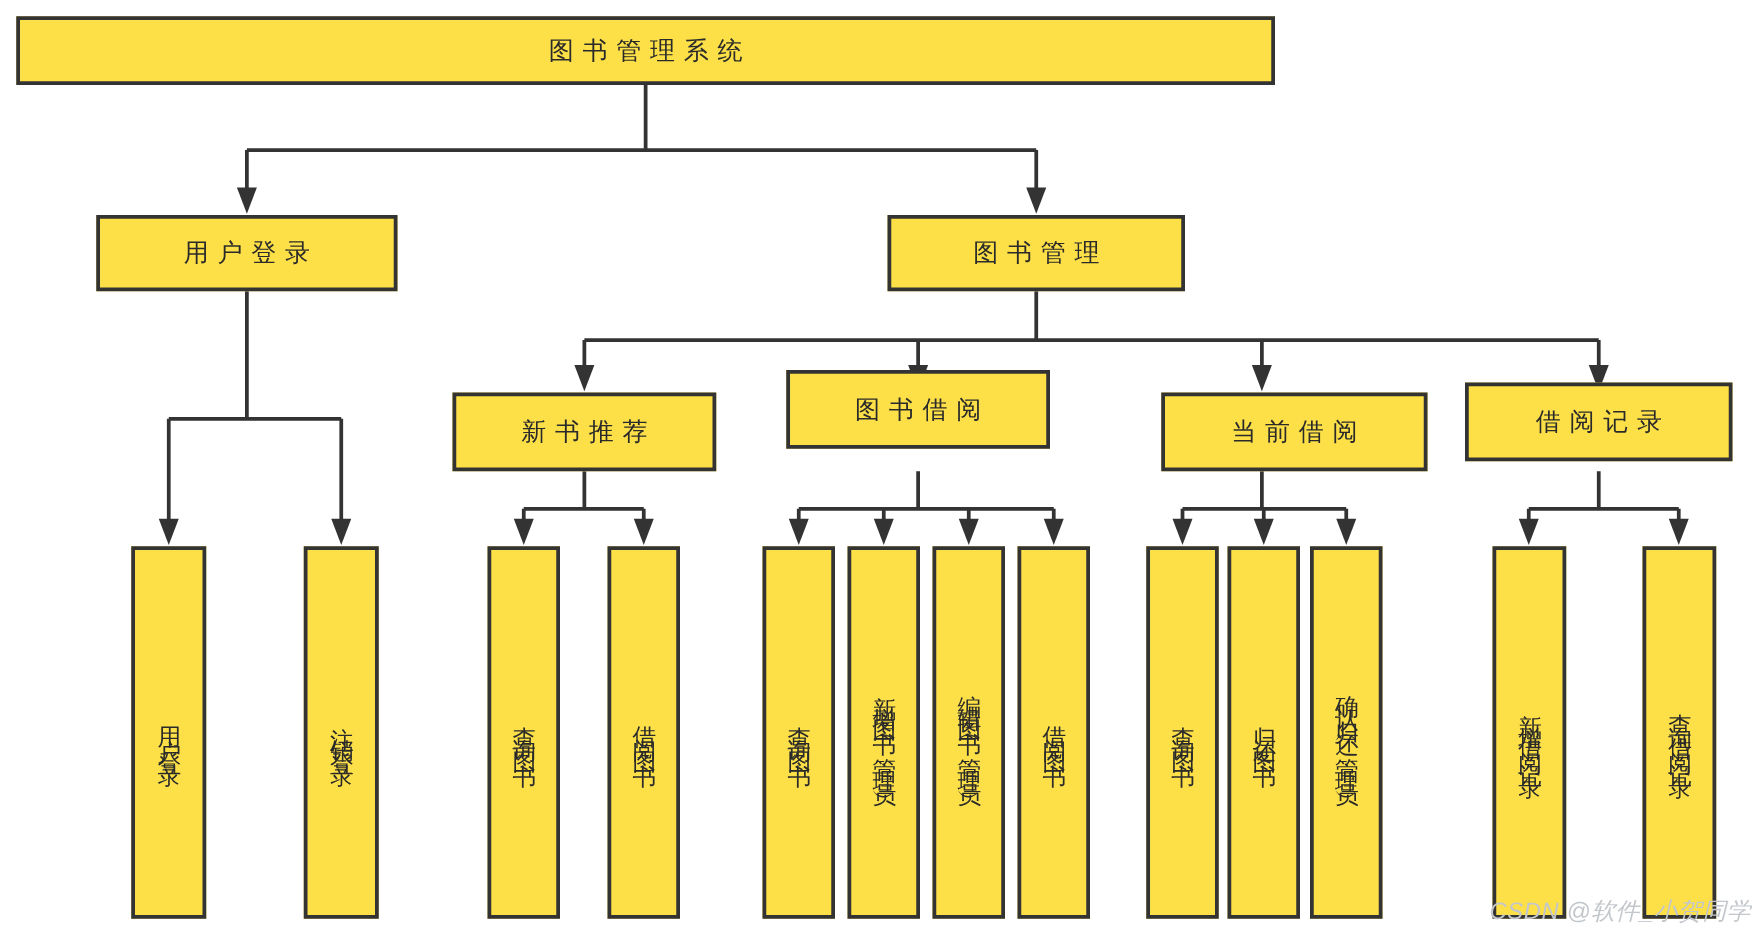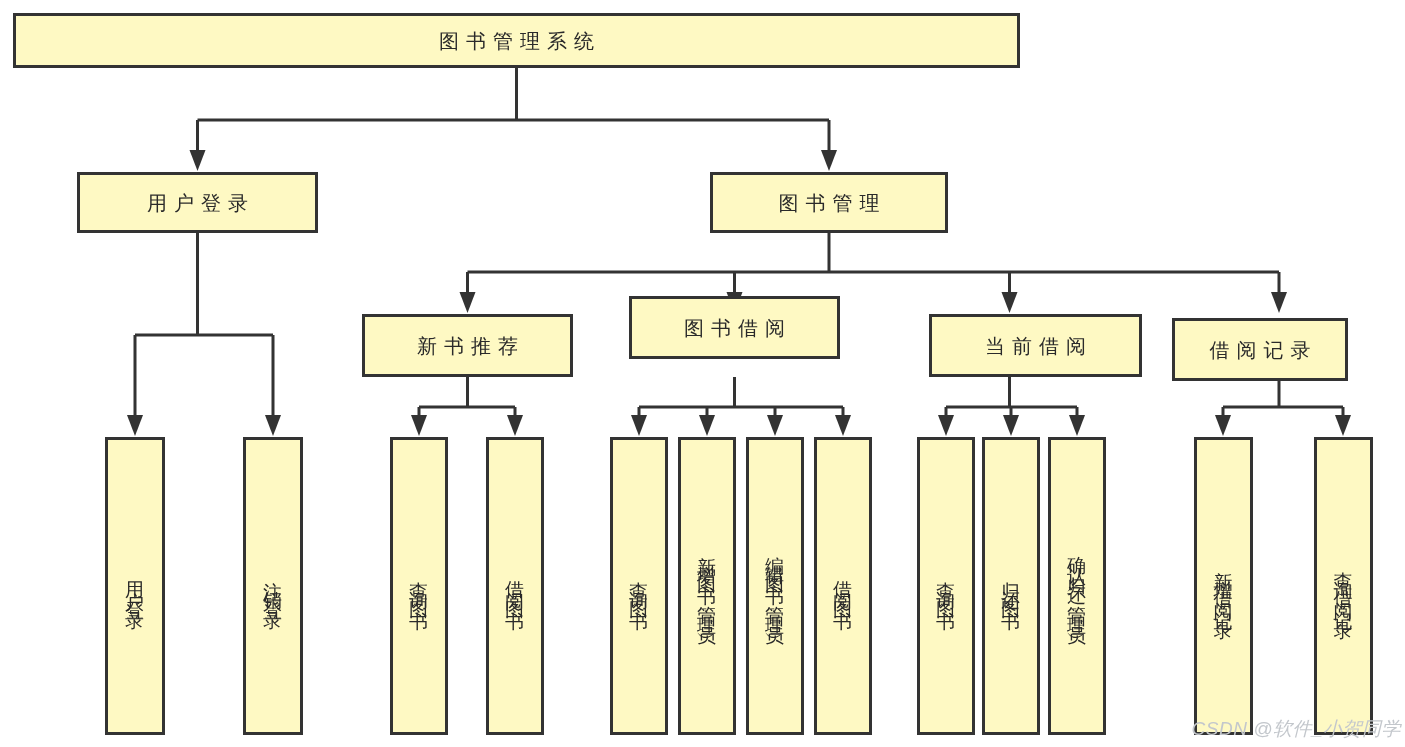--- a/index.html
+++ b/index.html
@@ -13,21 +13,21 @@
   svg.connectors{
     position:absolute;left:0;top:0;width:1405px;height:747px;
     pointer-events:none;
   }
   svg.connectors path{stroke:var(--line,#333);stroke-width:3;fill:none;}
   svg.connectors polygon{fill:var(--line,#333);stroke:none;}
   .box{
     position:absolute;
     box-sizing:border-box;
     border:3px solid var(--border,#333);
-    background:#fef9c3;
+    background:#fde047;
     display:flex;align-items:center;justify-content:center;
     color:var(--text,#2a2a2a);
   }
   .hbox .lbl{
     font-size:20px;
     letter-spacing:7px;
     text-indent:7px;
     white-space:nowrap;
     line-height:1.2;
   }
@@ -104,21 +104,21 @@
 
   <div class="box hbox" style="left:710px;top:172px;width:238px;height:61px">
     <span class="lbl">图书管理</span>
   </div>
   <div class="box hbox" style="left:629px;top:296px;width:211px;height:63px">
     <span class="lbl">图书借阅</span>
   </div>
   <div class="box hbox" style="left:929px;top:314px;width:213px;height:63px">
     <span class="lbl">当前借阅</span>
   </div>
-  <div class="box hbox" style="left:1172px;top:318px;width:176px;height:63px">
+  <div class="box hbox" style="left:1172px;top:306px;width:214px;height:63px">
     <span class="lbl">借阅记录</span>
   </div>
 
   <div class="box vbox" style="left:105px;top:437px;width:60px;height:298px">
     <span class="lbl">用户登录</span>
   </div>
   <div class="box vbox" style="left:243px;top:437px;width:60px;height:298px">
     <span class="lbl">注销登录</span>
   </div>
 

